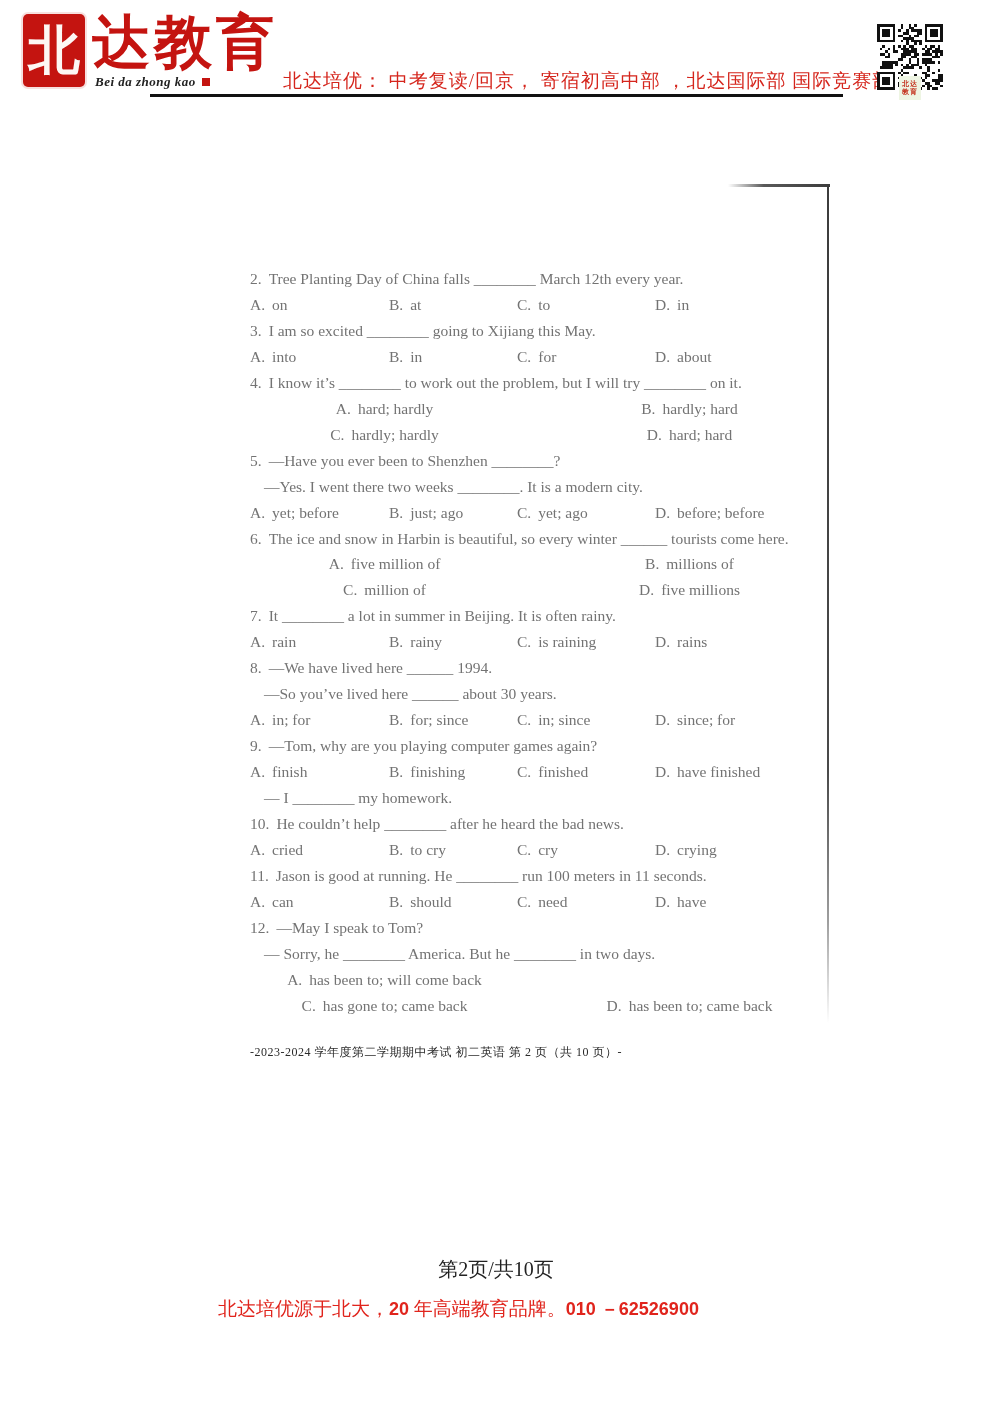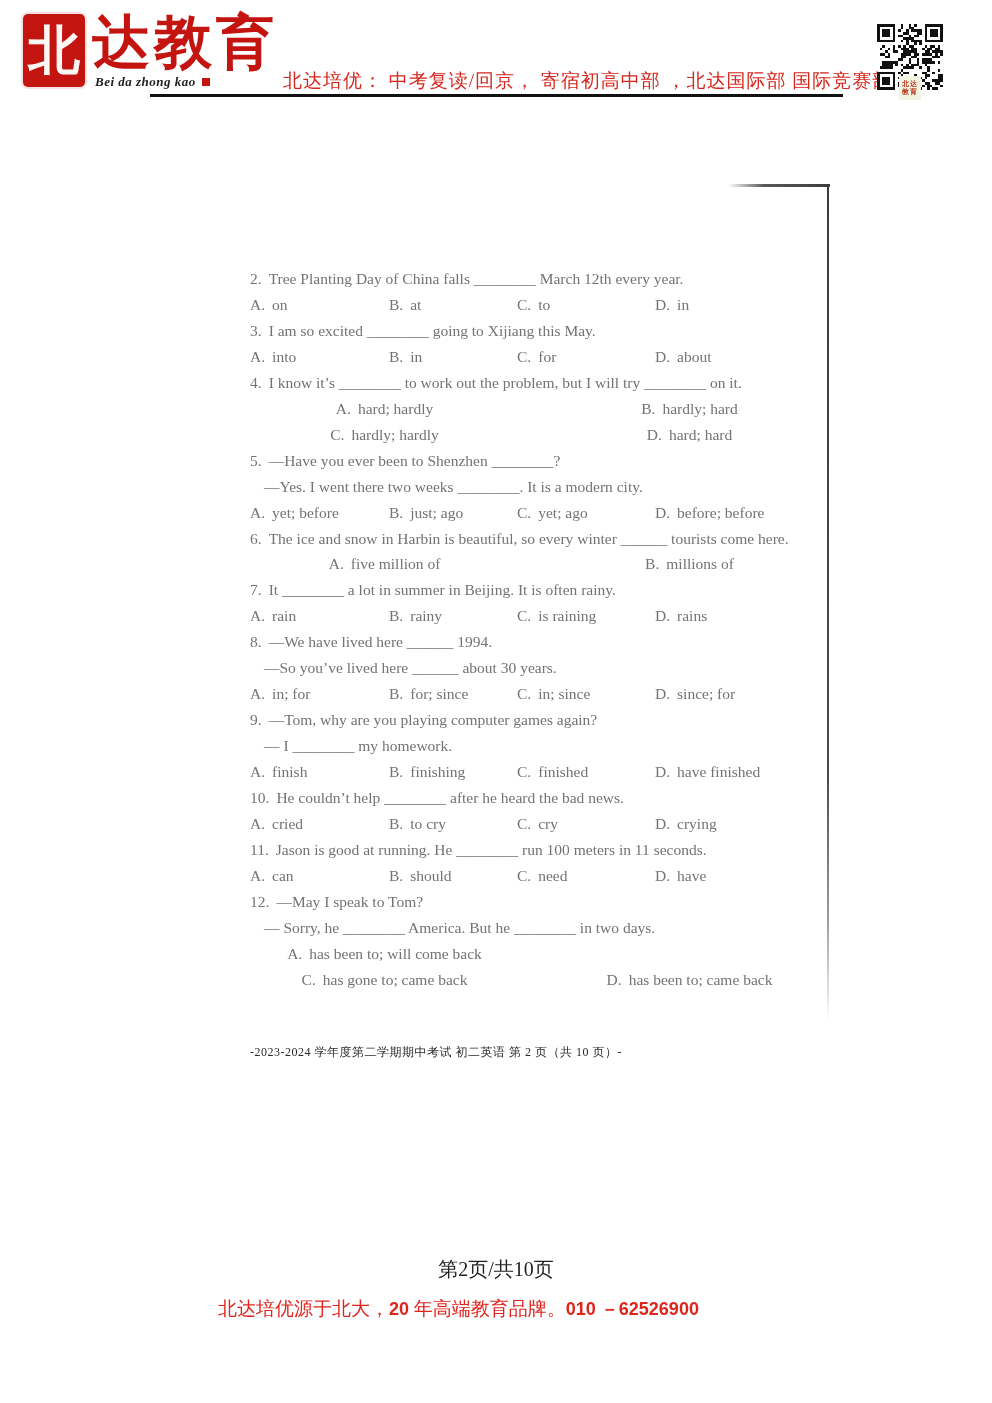--- a/index.html
+++ b/index.html
@@ -349,20 +349,24 @@
           <span class="opt"><span class="optlabel">C.</span><span>yet; ago</span></span>
           <span class="opt"><span class="optlabel">D.</span><span>before; before</span></span>
         </div>
       </div>
       <div class="question">
         <div class="row"><span class="qnum">6.</span><span>The ice and snow in Harbin is beautiful, so every winter ______ tourists come here.</span></div>
         <div class="row options cols2">
           <span class="opt"><span class="optlabel">A.</span><span>five million of</span></span>
           <span class="opt"><span class="optlabel">B.</span><span>millions of</span></span>
         </div>
+        <div class="row options cols2">
+          <span class="opt"><span class="optlabel">C.</span><span>million of</span></span>
+          <span class="opt"><span class="optlabel">D.</span><span>five millions</span></span>
+        </div>
       </div>
       <div class="question">
         <div class="row"><span class="qnum">7.</span><span>It ________ a lot in summer in Beijing. It is often rainy.</span></div>
         <div class="row options cols4">
           <span class="opt"><span class="optlabel">A.</span><span>rain</span></span>
           <span class="opt"><span class="optlabel">B.</span><span>rainy</span></span>
           <span class="opt"><span class="optlabel">C.</span><span>is raining</span></span>
           <span class="opt"><span class="optlabel">D.</span><span>rains</span></span>
         </div>
       </div>
@@ -371,27 +375,27 @@
         <div class="row cont"><span>—So you’ve lived here ______ about 30 years.</span></div>
         <div class="row options cols4">
           <span class="opt"><span class="optlabel">A.</span><span>in; for</span></span>
           <span class="opt"><span class="optlabel">B.</span><span>for; since</span></span>
           <span class="opt"><span class="optlabel">C.</span><span>in; since</span></span>
           <span class="opt"><span class="optlabel">D.</span><span>since; for</span></span>
         </div>
       </div>
       <div class="question">
         <div class="row"><span class="qnum">9.</span><span>—Tom, why are you playing computer games again?</span></div>
-        <div class="row cont"><span>— I ________ my homework.</span></div>
         <div class="row options cols4">
           <span class="opt"><span class="optlabel">A.</span><span>finish</span></span>
           <span class="opt"><span class="optlabel">B.</span><span>finishing</span></span>
           <span class="opt"><span class="optlabel">C.</span><span>finished</span></span>
           <span class="opt"><span class="optlabel">D.</span><span>have finished</span></span>
         </div>
+        <div class="row cont"><span>— I ________ my homework.</span></div>
       </div>
       <div class="question">
         <div class="row"><span class="qnum">10.</span><span>He couldn’t help ________ after he heard the bad news.</span></div>
         <div class="row options cols4">
           <span class="opt"><span class="optlabel">A.</span><span>cried</span></span>
           <span class="opt"><span class="optlabel">B.</span><span>to cry</span></span>
           <span class="opt"><span class="optlabel">C.</span><span>cry</span></span>
           <span class="opt"><span class="optlabel">D.</span><span>crying</span></span>
         </div>
       </div>

